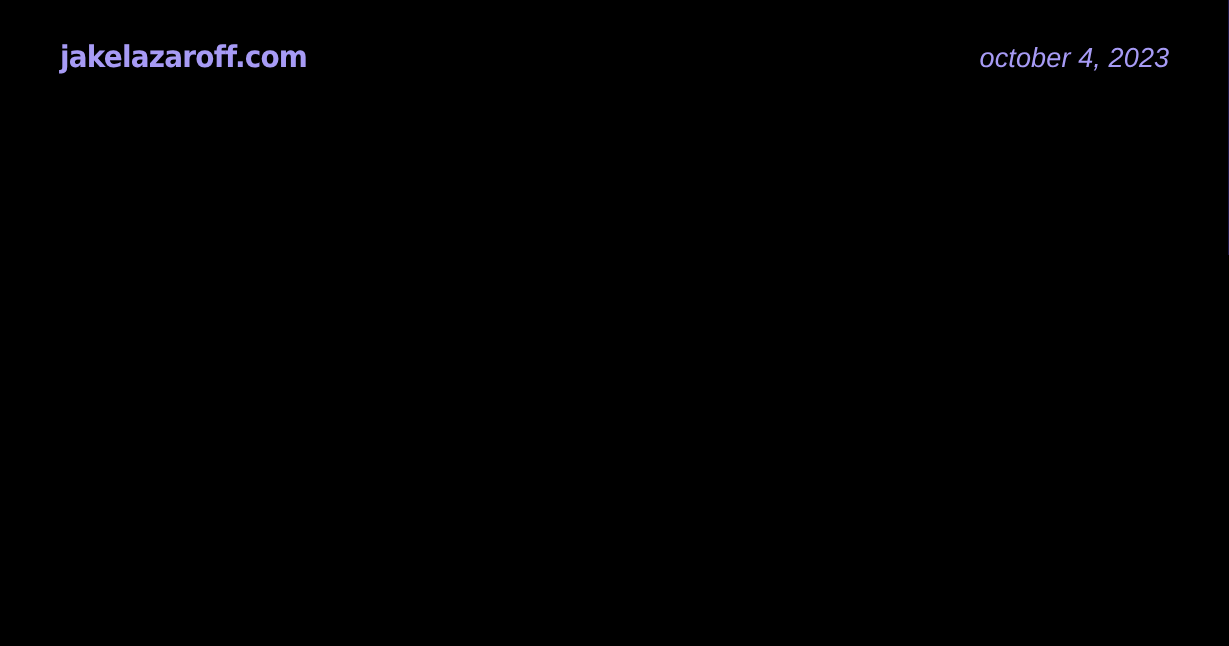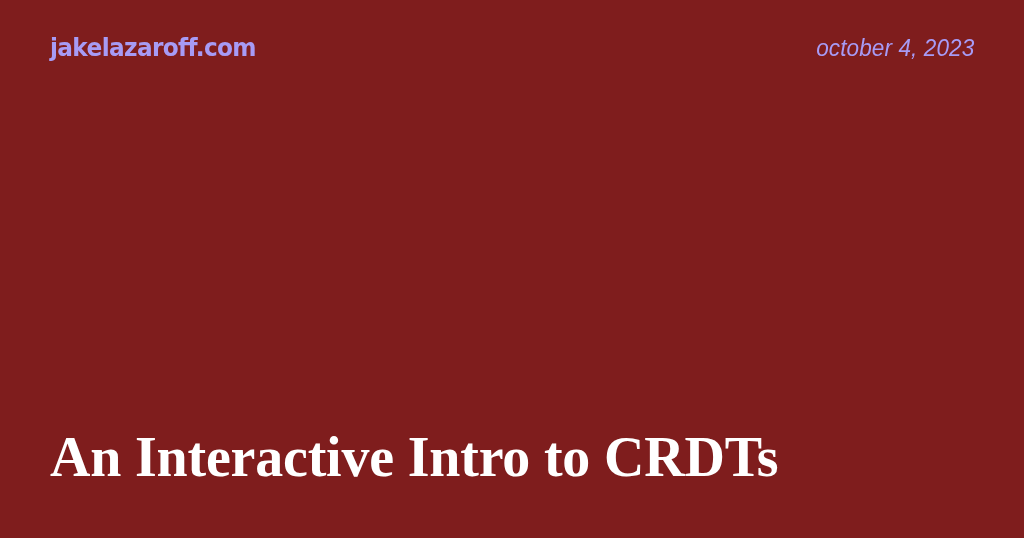--- a/index.html
+++ b/index.html
@@ -13,21 +13,21 @@
     overflow: hidden;
     font-family: "Liberation Sans", sans-serif;
     background: #6750ff;
   }
 
   .card {
     position: relative;
     box-sizing: border-box;
     width: 1024px;
     height: 538px;
-    background: #7f1d1d;
+    background: #000000;
     display: flex;
     flex-direction: column;
     justify-content: space-between;
     padding: 33px 50px 48px 50px;
   }
 
   
   .header {
     display: flex;
     align-items: baseline;
@@ -83,17 +83,14 @@
 </head>
 <body>
 
 <div class="card">
 
   <div class="header">
     <div class="site-logo">jakelazaroff.com</div>
     <div class="post-date">october 4, 2023</div>
   </div>
 
-  <div class="title-block">
-    <h1 class="post-title">An Interactive Intro to CRDTs</h1>
-  </div>
 
 </div>
 
 </body></html>

